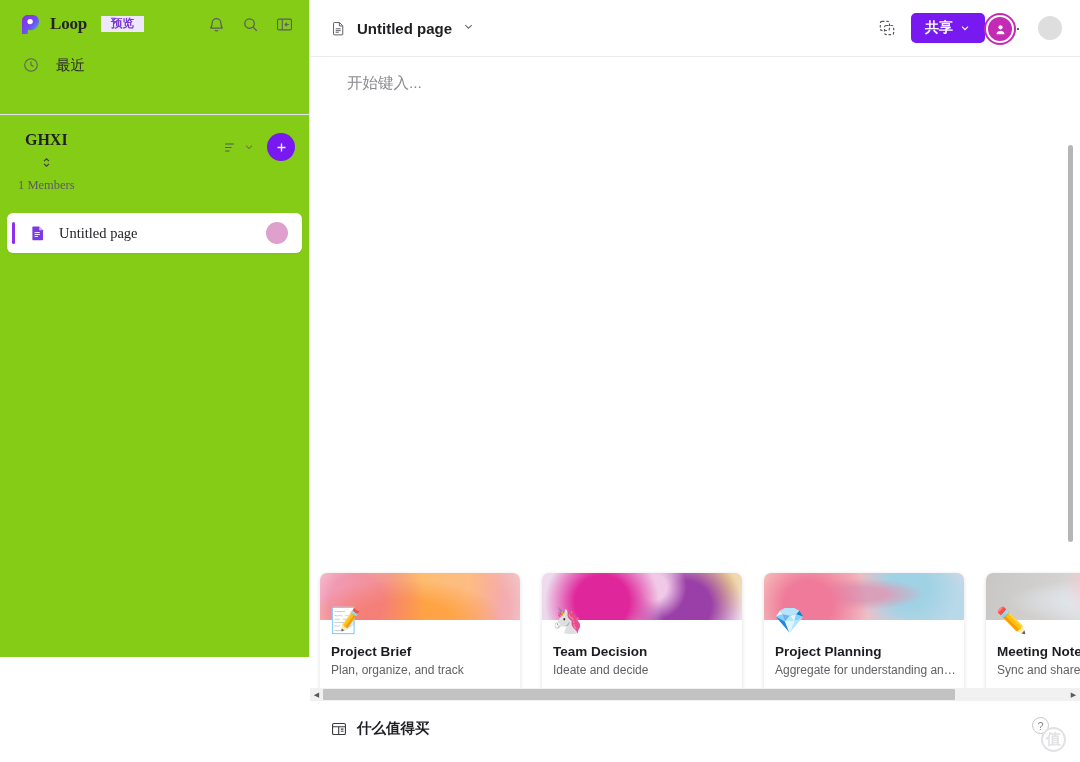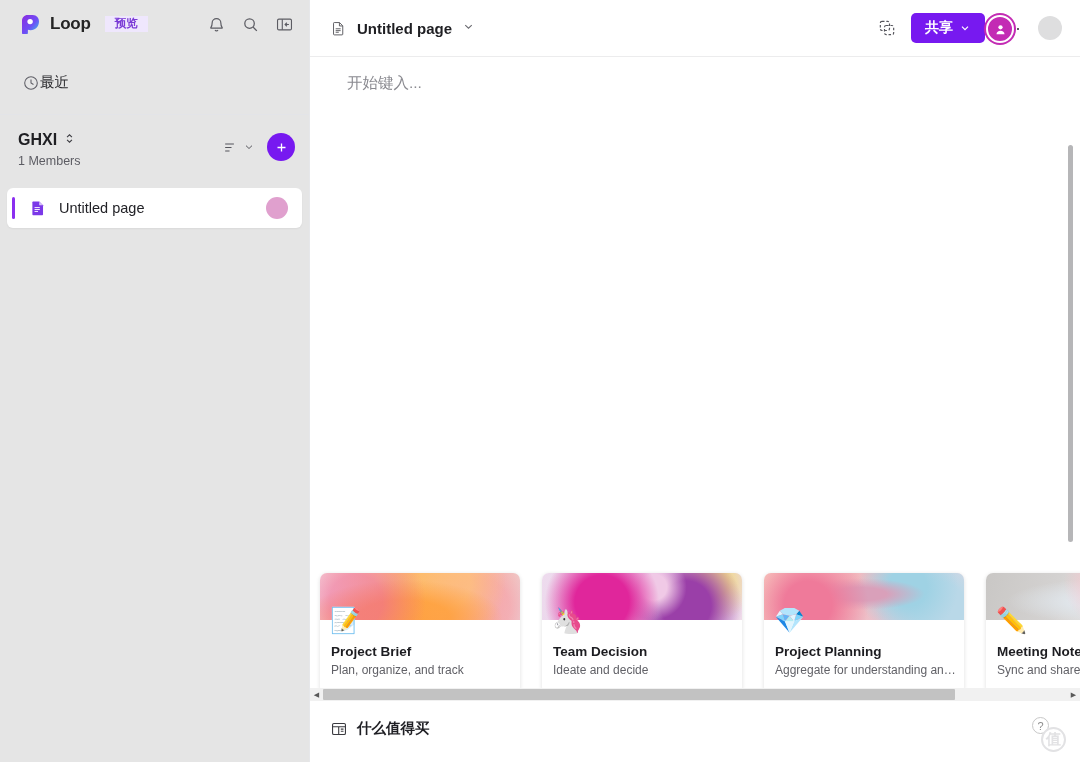--- a/index.html
+++ b/index.html
@@ -6,25 +6,26 @@
   html, body {
     width: 1080px; height: 762px;
     font-family: "Liberation Sans", "DejaVu Sans", sans-serif;
     background: #ffffff;
     overflow: hidden;
   }
   #app { position: relative; width: 1080px; height: 762px; display: flex; }
 
   
   .sidebar {
-    width: 310px; height: 762px;
-    background: #e5e5e5;
+    width: 310px; height: 657px;
+    background: #84cc16;
     border-right: 1px solid #e6e7ea;
     position: relative;
     flex: 0 0 310px;
+    font-family: Liberation Serif, serif;
   }
   .sb-top {
     height: 48px; display: flex; align-items: center;
     padding: 0 14px 0 18px; gap: 8px;
   }
   .brand { display: flex; align-items: center; gap: 8px; }
   .loop-logo { width: 24px; height: 24px; flex: 0 0 24px; }
   .brand-name {
     font-size: 17px; font-weight: bold; color: #242424;
     letter-spacing: -0.2px;
@@ -37,31 +38,31 @@
     line-height: 1;
   }
   .sb-top-icons { margin-left: auto; display: flex; align-items: center; gap: 12px; }
   .icon-btn {
     width: 22px; height: 22px; display: flex; align-items: center;
     justify-content: center; color: #5c5c63; cursor: pointer;
   }
 
   .nav-list { padding: 8px 0 0 0; }
   .nav-item {
-    display: flex; align-items: flex-end; gap: 0;
+    display: flex; align-items: flex-start; gap: 16px;
     height: 36px; padding: 0 18px 0 22px;
     color: #2b2b2f; font-size: 14.5px; cursor: pointer;
   }
   .nav-item .nav-ic { width: 18px; height: 18px; color: #5e5e66; flex: 0 0 18px; }
 
   .sb-divider { height: 1px; background: #e3e4e8; margin: 22px 0 0 0; }
 
   .ws-header { padding: 16px 14px 0 18px; display: flex; align-items: flex-start; }
   .ws-left { display: flex; flex-direction: column; }
-  .ws-title-row { display: flex; align-items: center; gap: 6px; }
+  .ws-title-row { display: flex; align-items: center; gap: 6px; flex-direction: column; }
   .ws-title { font-size: 16px; font-weight: bold; color: #1f1f23; }
   .ws-members { font-size: 12.5px; color: #5c5c63; margin-top: 5px; }
   .ws-actions { margin-left: auto; display: flex; align-items: center; gap: 12px; padding-top: 2px; }
   .sort-btn { display: flex; align-items: center; gap: 2px; cursor: pointer; color: #55555c; }
   .add-btn {
     width: 28px; height: 28px; border-radius: 50%;
     background: #7719f0; color: #fff;
     display: flex; align-items: center; justify-content: center;
     cursor: pointer; border: none;
   }

